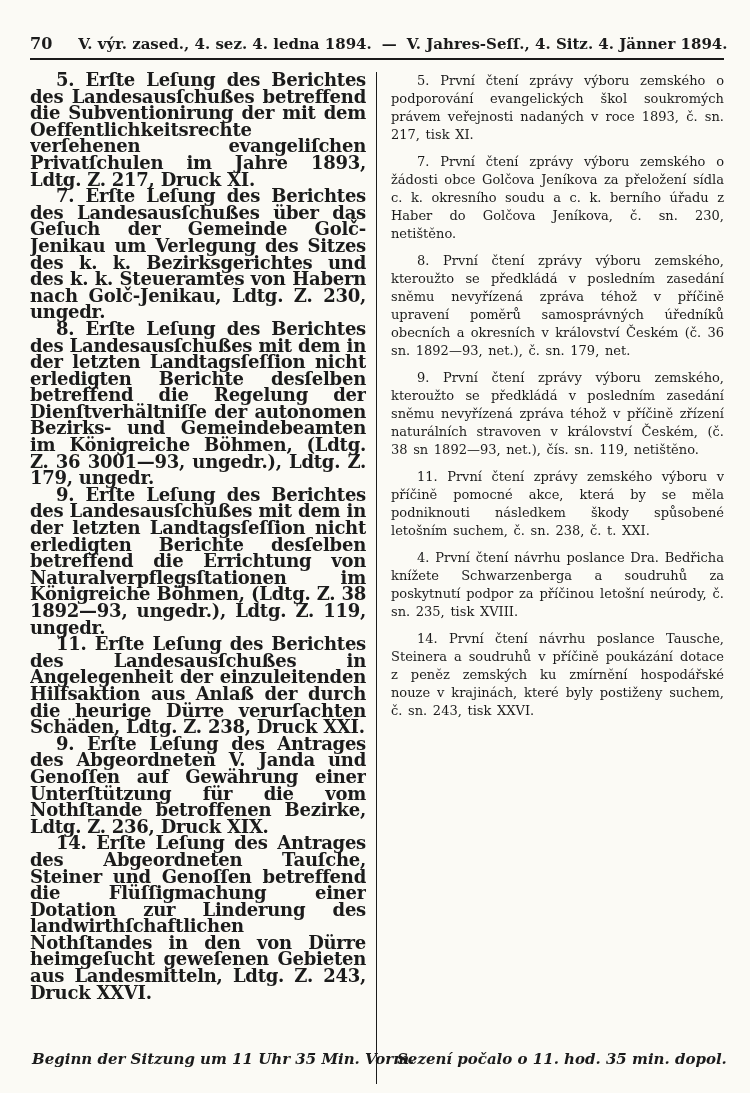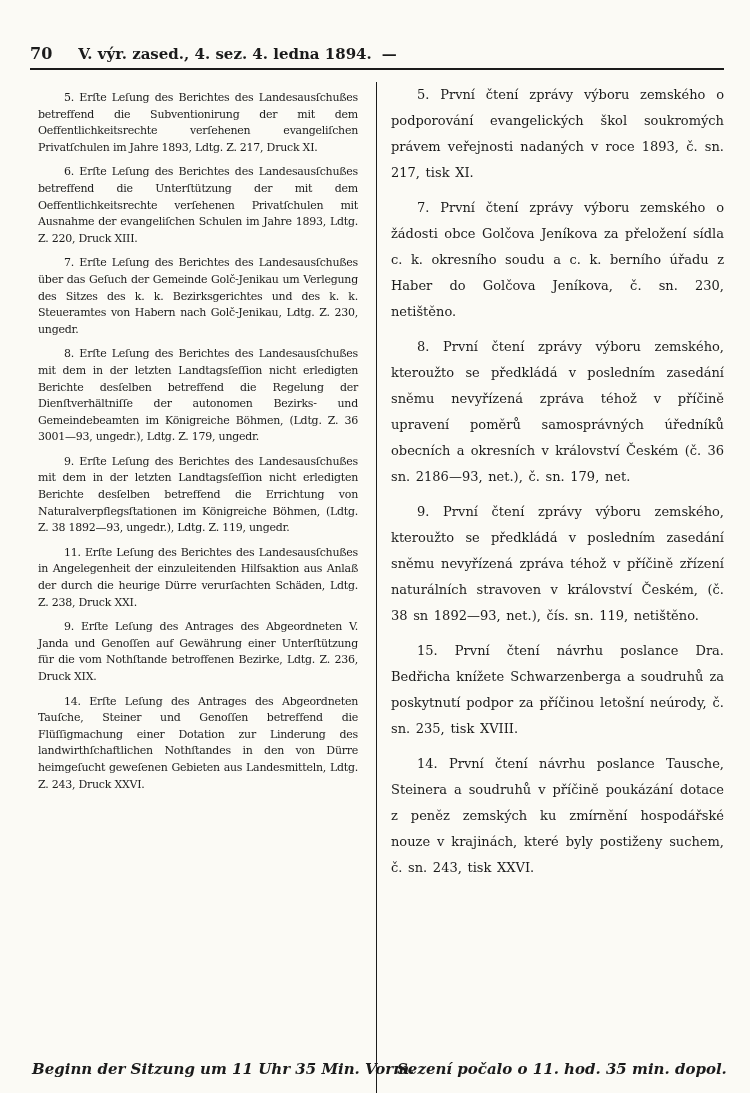--- a/index.html
+++ b/index.html
@@ -6,21 +6,21 @@
   body {
     width:750px; height:1093px;
     background:#fbfaf5;
     color:#1b1b1b;
     font-family:"DejaVu Serif", serif;
     overflow:hidden;
   }
   .page {
     box-sizing:border-box;
     width:750px; height:1093px;
-    padding:44px 26px 0 30px;
+    padding:34px 26px 0 30px;
   }
   
   .running-head {
     display:flex;
     align-items:baseline;
     font-weight:bold;
     font-size:15px;
     white-space:nowrap;
   }
   .page-number { margin-right:26px; font-size:16px; }
@@ -46,33 +46,33 @@
     min-width:0;
   }
   .col-left {
     border-right:1.5px solid #1b1b1b;
     padding-right:10px;
   }
   .col-right { padding-left:14px; }
   .items { flex:1 1 auto; overflow:hidden; }
   
   .de .items p {
-    margin:8px;
-    font-weight:normal;
-    font-size:11px;
+    margin:0;
+    font-weight:bold;
+    font-size:18px;
     line-height:16.6px;
     letter-spacing:-0.25px;
     text-align:justify;
     text-indent:26px;
   }
   
   .cs .items p {
     margin:0 0 9px 0;
     font-size:13px;
-    line-height:26px;
+    line-height:18px;
     text-align:justify;
     text-indent:26px;
     word-spacing:1.5px;
   }
   
   .session-start {
     flex:0 0 auto;
     margin:0;
     padding:14px 2px 16px 2px;
     font-weight:bold;
@@ -86,45 +86,46 @@
 </style>
 </head>
 <body>
 
 <div class="page">
 
   <div class="running-head">
     <span class="page-number">70</span>
     <span class="head-left">V. výr. zased., 4. sez. 4. ledna 1894.</span>
     <span class="head-sep">—</span>
+    <span class="head-right">V. Jahres-Seſſ., 4. Sitz. 4. Jänner 1894.</span>
   </div>
   <div class="head-rule"></div>
 
   <div class="columns">
 
     <div class="col col-left de">
       <div class="items">
         <p>5. Erſte Leſung des Berichtes des Landesausſchußes betreffend die Subventionirung der mit dem Oeffentlichkeitsrechte verſehenen evangeliſchen Privatſchulen im Jahre 1893, Ldtg. Z. 217, Druck XI.</p>
-        <p>6. Erſte Leſung des Berichtes des Landesausſchußes betreffend die Unterſtützung der mit dem Oeffentlichkeitsrechte verſehenen Privatſchulen mit Ausnahme der evangeliſchen Schulen im Jahre 1893, Ldtg. Z. 220, Druck XIII.</p>
         <p>7. Erſte Leſung des Berichtes des Landesausſchußes über das Geſuch der Gemeinde Golč-Jenikau um Verlegung des Sitzes des k. k. Bezirksgerichtes und des k. k. Steueramtes von Habern nach Golč-Jenikau, Ldtg. Z. 230, ungedr.</p>
         <p>8. Erſte Leſung des Berichtes des Landesausſchußes mit dem in der letzten Landtagsſeſſion nicht erledigten Berichte desſelben betreffend die Regelung der Dienſtverhältniſſe der autonomen Bezirks- und Gemeindebeamten im Königreiche Böhmen, (Ldtg. Z. 36 3001—93, ungedr.), Ldtg. Z. 179, ungedr.</p>
         <p>9. Erſte Leſung des Berichtes des Landesausſchußes mit dem in der letzten Landtagsſeſſion nicht erledigten Berichte desſelben betreffend die Errichtung von Naturalverpflegsſtationen im Königreiche Böhmen, (Ldtg. Z. 38 1892—93, ungedr.), Ldtg. Z. 119, ungedr.</p>
         <p>11. Erſte Leſung des Berichtes des Landesausſchußes in Angelegenheit der einzuleitenden Hilfsaktion aus Anlaß der durch die heurige Dürre verurſachten Schäden, Ldtg. Z. 238, Druck XXI.</p>
         <p>9. Erſte Leſung des Antrages des Abgeordneten V. Janda und Genoſſen auf Gewährung einer Unterſtützung für die vom Nothſtande betroffenen Bezirke, Ldtg. Z. 236, Druck XIX.</p>
         <p>14. Erſte Leſung des Antrages des Abgeordneten Tauſche, Steiner und Genoſſen betreffend die Flüſſigmachung einer Dotation zur Linderung des landwirthſchaftlichen Nothſtandes in den von Dürre heimgeſucht geweſenen Gebieten aus Landesmitteln, Ldtg. Z. 243, Druck XXVI.</p>
       </div>
       <p class="session-start">Beginn der Sitzung um 11 Uhr 35 Min. Vorm.</p>
     </div>
 
     <div class="col col-right cs">
       <div class="items">
         <p>5. První čtení zprávy výboru zemského o podporování evangelických škol soukromých právem veřejnosti nadaných v roce 1893, č. sn. 217, tisk XI.</p>
         <p>7. První čtení zprávy výboru zemského o žádosti obce Golčova Jeníkova za přeložení sídla c. k. okresního soudu a c. k. berního úřadu z Haber do Golčova Jeníkova, č. sn. 230, netištěno.</p>
-        <p>8. První čtení zprávy výboru zemského, kteroužto se předkládá v posledním zasedání sněmu nevyřízená zpráva téhož v příčině upravení poměrů samosprávných úředníků obecních a okresních v království Českém (č. 36 sn. 2186—93, net.), č. sn. 179, net.</p>
+        <p>8. První čtení zprávy výboru zemského, kteroužto se předkládá v posledním zasedání sněmu nevyřízená zpráva téhož v příčině upravení poměrů samosprávných úředníků obecních a okresních v království Českém (č. 36 sn. 1892—93, net.), č. sn. 179, net.</p>
         <p>9. První čtení zprávy výboru zemského, kteroužto se předkládá v posledním zasedání sněmu nevyřízená zpráva téhož v příčině zřízení naturálních stravoven v království Českém, (č. 38 sn 1892—93, net.), čís. sn. 119, netištěno.</p>
-        <p>15. První čtení návrhu poslance Dra. Bedřicha knížete Schwarzenberga a soudruhů za poskytnutí podpor za příčinou letošní neúrody, č. sn. 235, tisk XVIII.</p>
+        <p>11. První čtení zprávy zemského výboru v příčině pomocné akce, která by se měla podniknouti následkem škody spůsobené letošním suchem, č. sn. 238, č. t. XXI.</p>
+        <p>4. První čtení návrhu poslance Dra. Bedřicha knížete Schwarzenberga a soudruhů za poskytnutí podpor za příčinou letošní neúrody, č. sn. 235, tisk XVIII.</p>
         <p>14. První čtení návrhu poslance Tausche, Steinera a soudruhů v příčině poukázání dotace z peněz zemských ku zmírnění hospodářské nouze v krajinách, které byly postiženy suchem, č. sn. 243, tisk XXVI.</p>
       </div>
       <p class="session-start">Sezení počalo o 11. hod. 35 min. dopol.</p>
     </div>
 
   </div>
 </div>
 
 </body></html>

